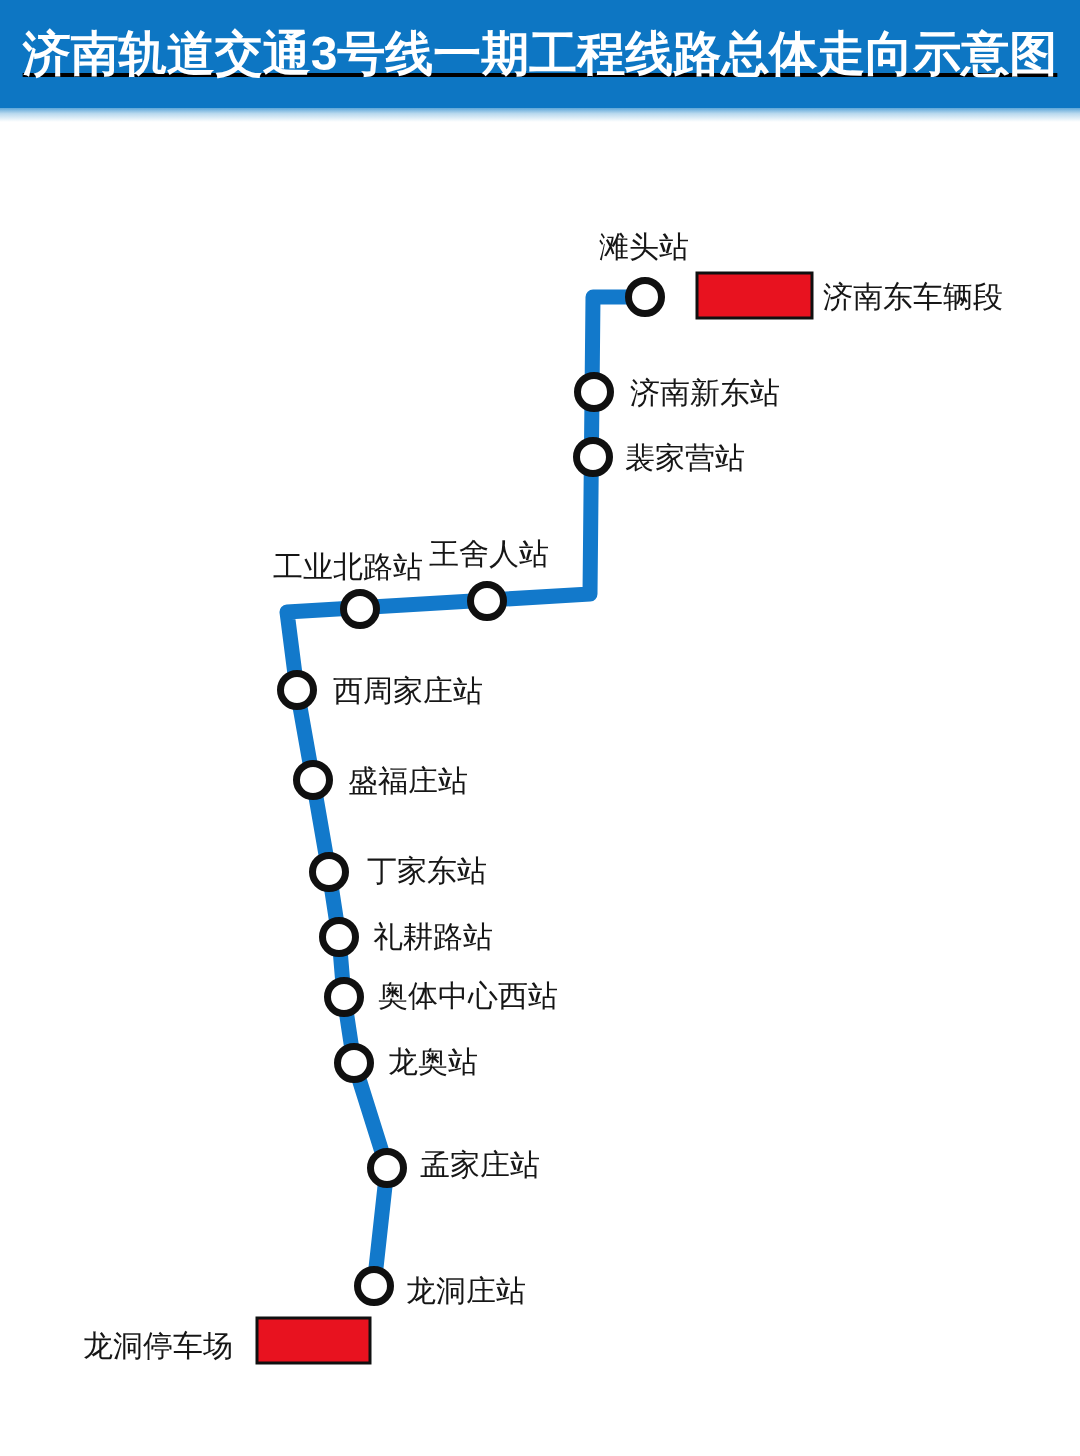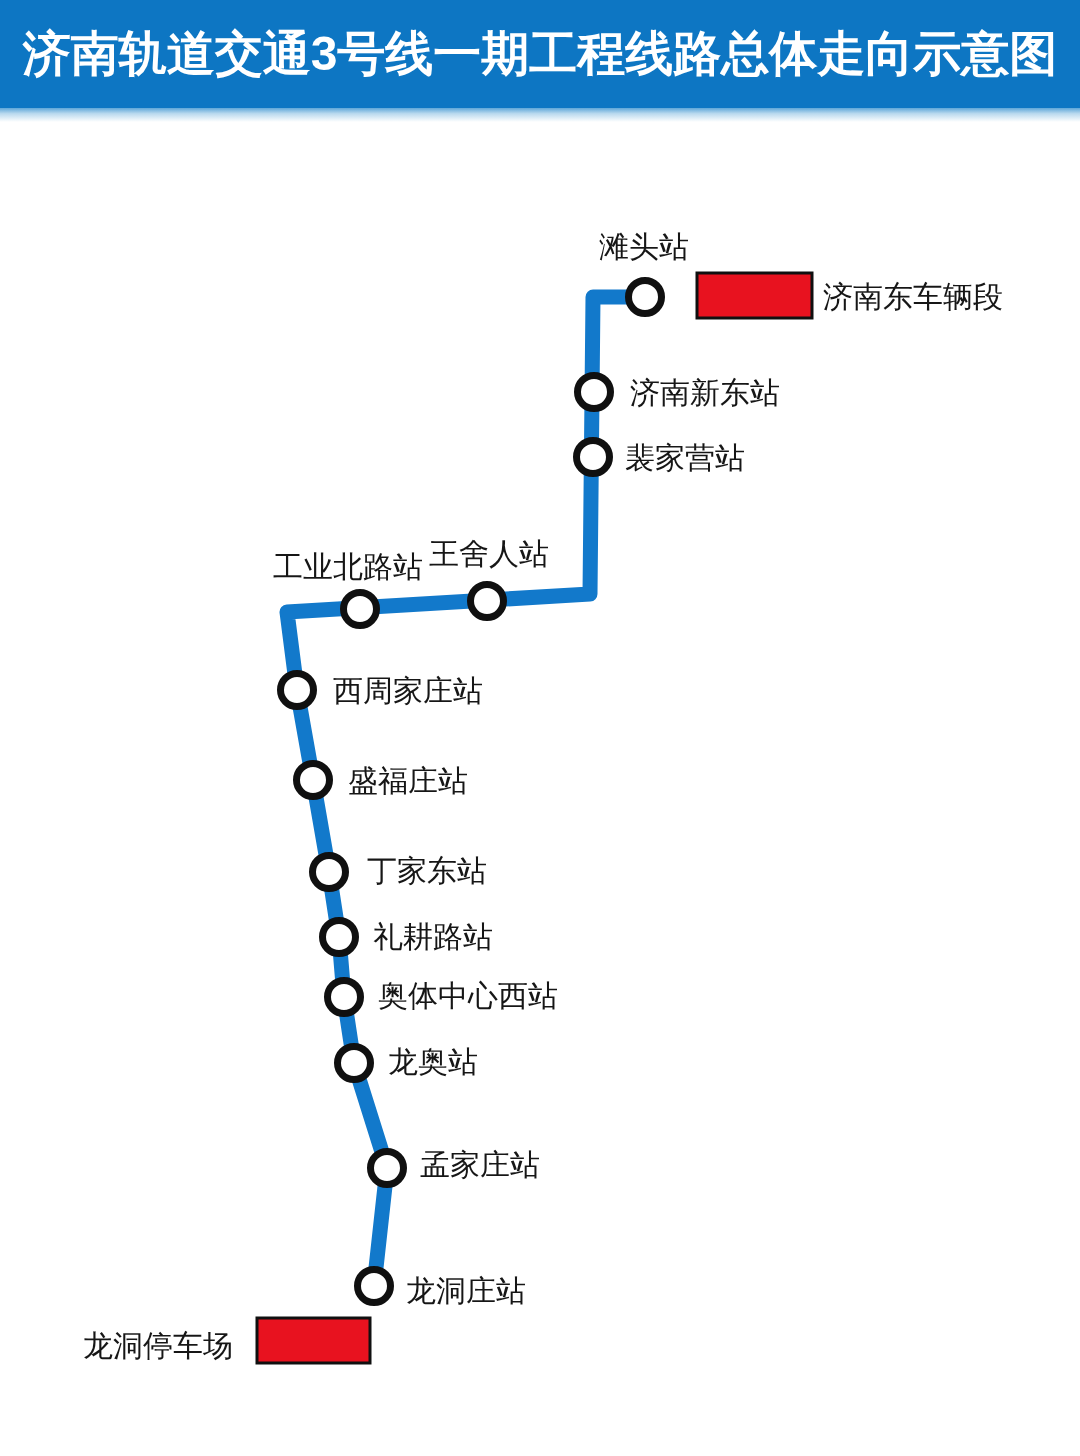--- a/index.html
+++ b/index.html
@@ -17,20 +17,21 @@
   .header {
     position: absolute;
     top: 0; left: 0;
     width: 1080px;
     height: 108px;
     background: #0d76c3;
     z-index: 2;
     display: flex;
     align-items: center;
     justify-content: center;
+    text-decoration: underline;
   }
   .header h1 {
     margin: 0;
     padding: 0;
     color: #ffffff;
     font-size: 48px;
     font-weight: bold;
     letter-spacing: 0px;
     white-space: nowrap;
   }

